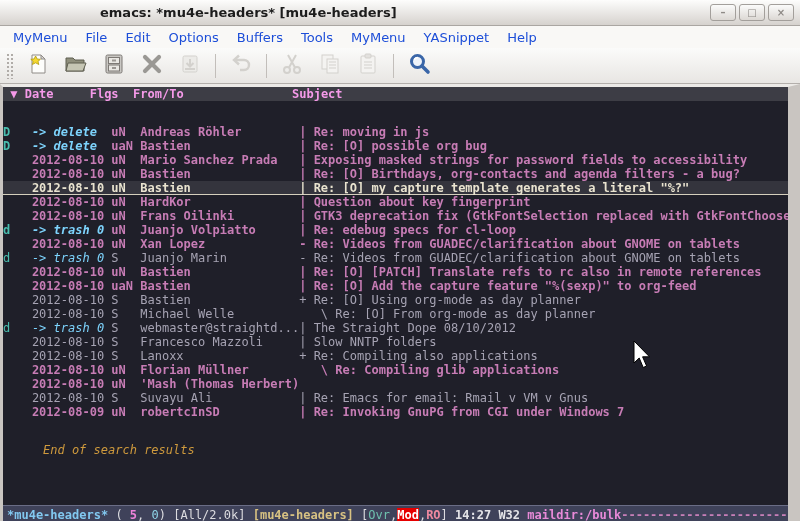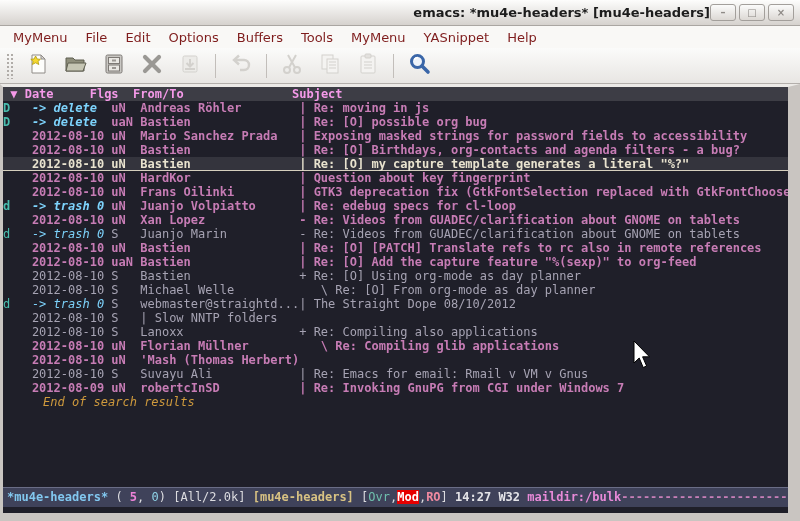--- a/index.html
+++ b/index.html
@@ -4,44 +4,44 @@
 <style>
   * { margin:0; padding:0; box-sizing:border-box; }
   html,body { width:800px; height:521px; overflow:hidden; }
   body { font-family:"DejaVu Sans", sans-serif; background:#c9c5c1; position:relative; }
 
   .window { width:800px; height:521px; display:flex; flex-direction:column; background:#c9c5c1; }
 
   
   .titlebar { height:26px; background:linear-gradient(#fdfdfc,#d6d2ce); border-bottom:1px solid #aaa6a2;
               display:flex; align-items:center; position:relative; flex:0 0 auto; }
-  .title-text { flex:1; text-align:right; font-size:13px; font-weight:bold; color:#1c1c1c; padding-left:60px; }
+  .title-text { flex:1; text-align:left; font-size:13px; font-weight:bold; color:#1c1c1c; padding-left:100px; }
   .win-buttons { display:flex; gap:3px; padding-right:6px; }
   .win-btn { width:26px; height:17px; border:1px solid #a39f9b; border-radius:3px;
              background:linear-gradient(#fbfbfa,#dcd8d4); color:#8e8a86; font-size:10px; font-weight:bold;
              display:flex; align-items:center; justify-content:center; line-height:1; }
 
   
   .menubar { height:22px; background:#f9f8f6; display:flex; align-items:center; padding-left:4px;
-             font-size:13px; color:#7f1d1d; flex:0 0 auto; }
+             font-size:13px; color:#1d4ed8; flex:0 0 auto; }
   .menu-item { padding:2px 9px; cursor:default; }
 
   
   .toolbar { height:36px; background:linear-gradient(#fbfbfa,#e8e6e3); border-bottom:1px solid #b3afab;
              display:flex; align-items:center; padding-left:4px; gap:4px; flex:0 0 auto; }
   .tb-handle { width:7px; height:26px; margin:0 4px 0 2px;
                background-image:radial-gradient(circle, #b0aca8 1px, transparent 1.4px);
                background-size:4px 4px; }
   .tb-btn { width:34px; height:30px; display:flex; align-items:center; justify-content:center; border-radius:3px; }
   .tb-sep { width:1px; height:24px; background:#c2beba; margin:0 4px; }
 
   
   .emacs-area { flex:1; display:flex; flex-direction:column; background:#1f1f29;
                 border-left:3px solid #c9c5c1; border-right:12px solid #c9c5c1;
-                border-top:3px solid #eceae7; min-height:0; }
+                border-top:3px solid #eceae7; min-height:0;gap:24px; }
   .mono { font-family:"DejaVu Sans Mono", monospace; font-size:12px; }
 
   .header-line { height:14px; line-height:14px; background:#3d3d45; color:#f59ae9; font-weight:bold;
                  white-space:pre; overflow:hidden; flex:0 0 auto; }
 
   .rows { flex:0 0 auto; }
   .row { display:flex; height:14px; line-height:14px; white-space:pre; overflow:hidden; }
   .c-mark  { width:4ch;  flex:0 0 auto; color:#49bdae; }
   .c-date  { width:11ch; flex:0 0 auto; }
   .c-flags { width:4ch;  flex:0 0 auto; }
@@ -175,21 +175,21 @@
         <div class="row unread"><span class="c-mark"></span><span class="c-date">2012-08-10</span><span class="c-flags">uN</span><span class="c-from">HardKor</span><span class="c-subj">| Question about key fingerprint</span></div>
         <div class="row unread"><span class="c-mark"></span><span class="c-date">2012-08-10</span><span class="c-flags">uN</span><span class="c-from">Frans Oilinki</span><span class="c-subj">| GTK3 deprecation fix (GtkFontSelection replaced with GtkFontChooser)</span></div>
         <div class="row unread marked"><span class="c-mark">d</span><span class="c-date">-&gt; trash 0</span><span class="c-flags">uN</span><span class="c-from">Juanjo Volpiatto</span><span class="c-subj">| Re: edebug specs for cl-loop</span></div>
         <div class="row unread"><span class="c-mark"></span><span class="c-date">2012-08-10</span><span class="c-flags">uN</span><span class="c-from">Xan Lopez</span><span class="c-subj">- Re: Videos from GUADEC/clarification about GNOME on tablets</span></div>
         <div class="row read marked"><span class="c-mark">d</span><span class="c-date">-&gt; trash 0</span><span class="c-flags">S</span><span class="c-from">Juanjo Marin</span><span class="c-subj">- Re: Videos from GUADEC/clarification about GNOME on tablets</span></div>
         <div class="row unread"><span class="c-mark"></span><span class="c-date">2012-08-10</span><span class="c-flags">uN</span><span class="c-from">Bastien</span><span class="c-subj">| Re: [O] [PATCH] Translate refs to rc also in remote references</span></div>
         <div class="row unread"><span class="c-mark"></span><span class="c-date">2012-08-10</span><span class="c-flags">uaN</span><span class="c-from">Bastien</span><span class="c-subj">| Re: [O] Add the capture feature "%(sexp)" to org-feed</span></div>
         <div class="row read"><span class="c-mark"></span><span class="c-date">2012-08-10</span><span class="c-flags">S</span><span class="c-from">Bastien</span><span class="c-subj">+ Re: [O] Using org-mode as day planner</span></div>
         <div class="row read"><span class="c-mark"></span><span class="c-date">2012-08-10</span><span class="c-flags">S</span><span class="c-from">Michael Welle</span><span class="c-subj">   \ Re: [O] From org-mode as day planner</span></div>
         <div class="row read marked"><span class="c-mark">d</span><span class="c-date">-&gt; trash 0</span><span class="c-flags">S</span><span class="c-from">webmaster@straightd...</span><span class="c-subj">| The Straight Dope 08/10/2012</span></div>
-        <div class="row read"><span class="c-mark"></span><span class="c-date">2012-08-10</span><span class="c-flags">S</span><span class="c-subj">| Slow NNTP folders</span></div>
+        <div class="row read"><span class="c-mark"></span><span class="c-date">2012-08-10</span><span class="c-flags">S</span><span class="c-from">Francesco Mazzoli</span><span class="c-subj">| Slow NNTP folders</span></div>
         <div class="row read"><span class="c-mark"></span><span class="c-date">2012-08-10</span><span class="c-flags">S</span><span class="c-from">Lanoxx</span><span class="c-subj">+ Re: Compiling also applications</span></div>
         <div class="row unread"><span class="c-mark"></span><span class="c-date">2012-08-10</span><span class="c-flags">uN</span><span class="c-from">Florian Müllner</span><span class="c-subj">   \ Re: Compiling glib applications</span></div>
         <div class="row unread"><span class="c-mark"></span><span class="c-date">2012-08-10</span><span class="c-flags">uN</span><span class="c-from">'Mash (Thomas Herbert)</span></div>
         <div class="row read"><span class="c-mark"></span><span class="c-date">2012-08-10</span><span class="c-flags">S</span><span class="c-from">Suvayu Ali</span><span class="c-subj">| Re: Emacs for email: Rmail v VM v Gnus</span></div>
         <div class="row unread"><span class="c-mark"></span><span class="c-date">2012-08-09</span><span class="c-flags">uN</span><span class="c-from">robertcInSD</span><span class="c-subj">| Re: Invoking GnuPG from CGI under Windows 7</span></div>
       </div>
     <div class="footer-line mono">End of search results</div>
     <div class="buffer-empty"></div>
     <div class="modeline mono" id="modeline"><span style="color: rgb(130, 200, 240); font-weight: bold;">*mu4e-headers*</span><span style="color: rgb(220, 220, 224);"> ( </span><span style="color: rgb(236, 130, 216); font-weight: bold;">5</span><span style="color: rgb(220, 220, 224);">, </span><span style="color: rgb(143, 212, 232);">0</span><span style="color: rgb(220, 220, 224);">) [All/2.0k] </span><span style="color: rgb(216, 194, 131); font-weight: bold;">[mu4e-headers]</span><span style="color: rgb(220, 220, 224);"> [</span><span style="color: rgb(111, 192, 174);">Ovr</span><span style="color: rgb(220, 220, 224);">,</span><span style="color: rgb(255, 255, 255); background: rgb(230, 0, 0); font-weight: bold;">Mod</span><span style="color: rgb(220, 220, 224);">,</span><span style="color: rgb(239, 138, 160); font-weight: bold;">RO</span><span style="color: rgb(220, 220, 224);">] </span><span style="color: rgb(228, 228, 232); font-weight: bold;">14:27 W32 </span><span style="color: rgb(232, 138, 216); font-weight: bold;">maildir:/bulk</span><span style="color: rgb(199, 127, 184); font-weight: bold;">------------------------------------</span></div>
     <div class="minibuffer"></div>

